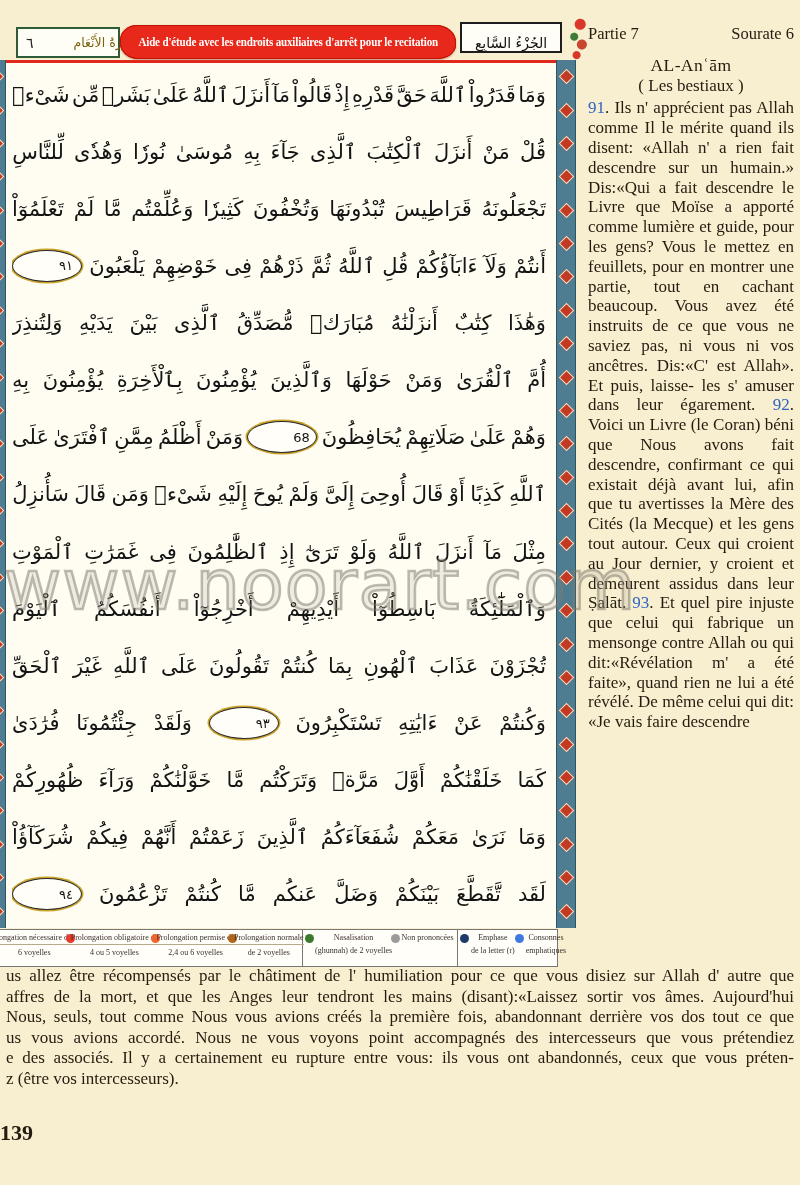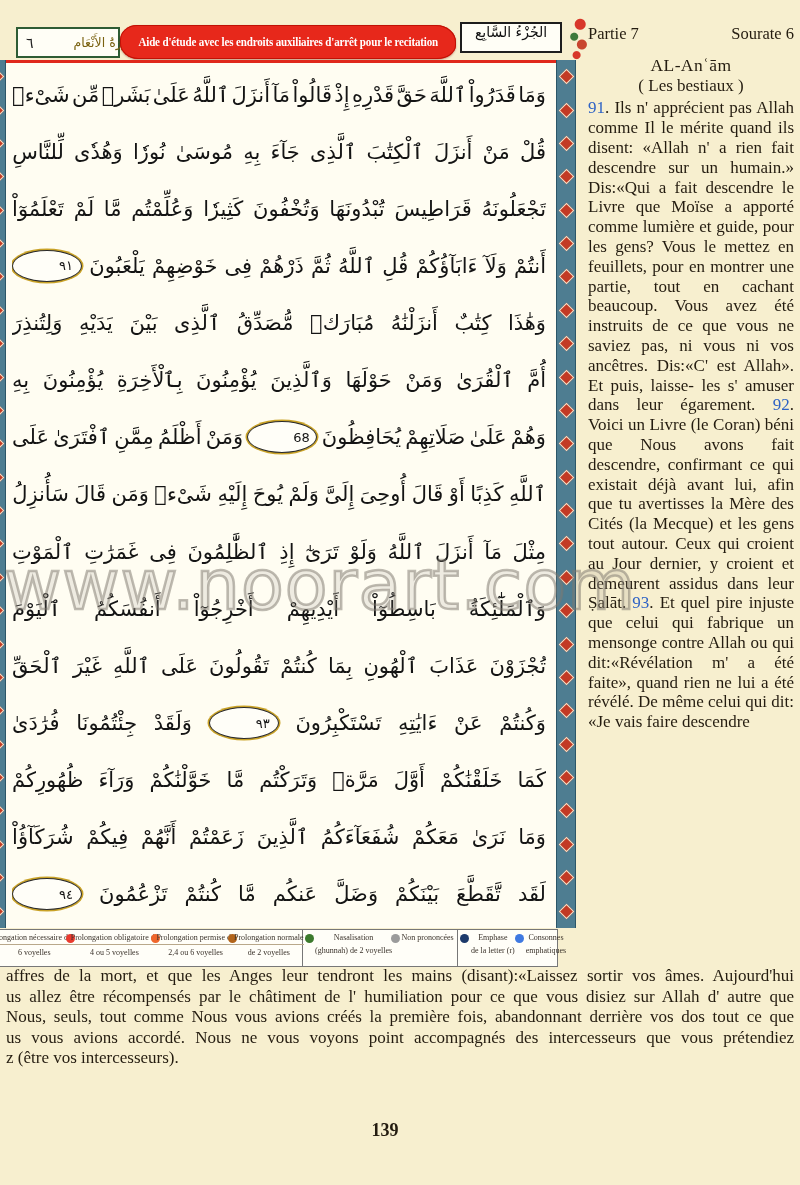--- a/index.html
+++ b/index.html
@@ -24,21 +24,21 @@
     box-shadow:0 0 0 1px #c01105 inset, 0 1px 2px rgba(120,20,10,.4);
     display:flex;align-items:center;justify-content:center;overflow:hidden;
   }
   .banner-text{
     color:#fff;font-weight:bold;font-size:13px;white-space:nowrap;
     transform:scaleX(.85);transform-origin:center;letter-spacing:-.2px;
   }
   .juz-box{
     position:absolute;left:460px;top:22px;width:102px;height:31px;
     background:#fffef6;border:2px solid #1d1d1d;box-sizing:border-box;
-    display:flex;align-items:flex-start;justify-content:center;
+    display:flex;align-items:flex-end;justify-content:center;
   }
   .juz-title{font-family:"DejaVu Sans",sans-serif;font-size:14px;color:#111;white-space:nowrap;}
   .corner-orn{
     position:absolute;left:567px;top:16px;width:24px;height:46px;
     background:
       radial-gradient(circle at 55% 18%, #d8372a 0 5px, rgba(216,55,42,0) 6px),
       radial-gradient(circle at 30% 45%, #3e7a3a 0 3.5px, rgba(62,122,58,0) 4.5px),
       radial-gradient(circle at 62% 62%, #c8452e 0 4.5px, rgba(200,69,46,0) 5.5px),
       radial-gradient(circle at 40% 85%, #d8372a 0 3.5px, rgba(216,55,42,0) 4.5px);
   }
@@ -105,21 +105,21 @@
   .litem{display:flex;align-items:flex-start;gap:2px;min-width:0;}
   .lcircle{width:9px;height:9px;border-radius:50%;margin-top:1px;flex:none;}
   .lstack{display:flex;flex-direction:column;align-items:center;min-width:0;}
   .l1,.l2{font-size:8px;line-height:10px;white-space:nowrap;color:#3a322a;}
   .l2{margin-top:3px;}
   .lgroup:nth-child(1) .l1{border-bottom:1px solid #b9a88a;padding-bottom:1px;}
   
   .footer-text{position:absolute;left:6px;top:966px;width:788px;font-size:17px;z-index:1;}
   .fline{height:20.5px;line-height:20.5px;white-space:nowrap;overflow:hidden;text-align:justify;text-align-last:justify;}
   .fline.last{text-align:left;text-align-last:left;}
-  .page-num{position:absolute;top:1120px;left:0;width:770px;text-align:center;font-size:18px;font-weight:600;z-index:1;}
+  .page-num{position:absolute;top:1120px;left:0;width:770px;font-size:22px;font-weight:600;z-index:1;}
 </style>
 </head>
 <body>
 
 <div class="surah-box">
   <span class="surah-num">٦</span>
   <span class="surah-title">سُورَةُ الأَنْعَام</span>
 </div>
 
 <div class="banner">
@@ -439,20 +439,21 @@
         <span class="lcircle" style="background: rgb(63, 121, 225);"></span>
         <span class="lstack">
           <span class="l1">Consonnes</span>
           <span class="l2">emphatiques</span>
         </span>
       </div>
     </div>
   </div>
 
 <div class="footer-text">
+    <div class="fline"><span>us allez être récompensés par le châtiment de l' humiliation pour ce que vous disiez sur Allah d' autre que</span></div>
     <div class="fline"><span>affres de la mort, et que les Anges leur tendront les mains (disant):«Laissez sortir vos âmes. Aujourd'hui</span></div>
-    <div class="fline"><span>us allez être récompensés par le châtiment de l' humiliation pour ce que vous disiez sur Allah d' autre que</span></div>
     <div class="fline"><span>Nous, seuls, tout comme Nous vous avions créés la première fois, abandonnant derrière vos dos tout ce que</span></div>
     <div class="fline"><span>us vous avions accordé. Nous ne vous voyons point accompagnés des intercesseurs que vous prétendiez</span></div>
+    <div class="fline"><span>e des associés. Il y a certainement eu rupture entre vous: ils vous ont abandonnés, ceux que vous préten-</span></div>
     <div class="fline last"><span>z (être vos intercesseurs).</span></div>
   </div>
 
 <div class="page-num">139</div>
 
 </body></html>

